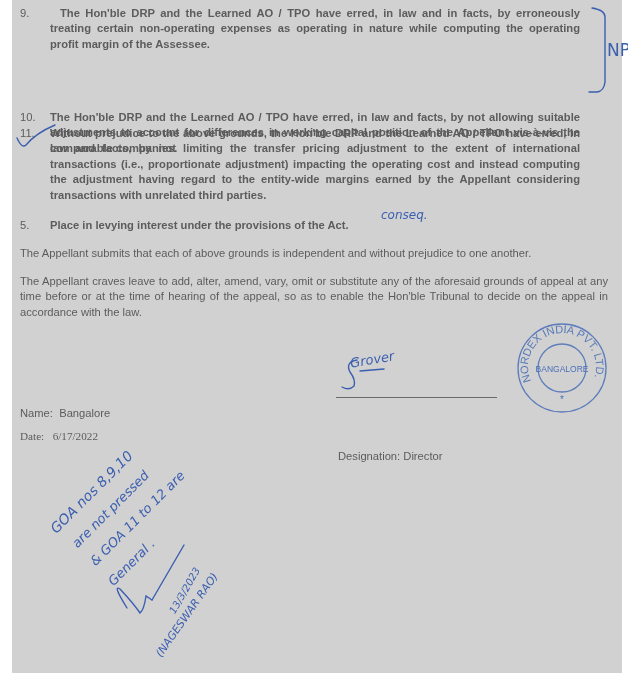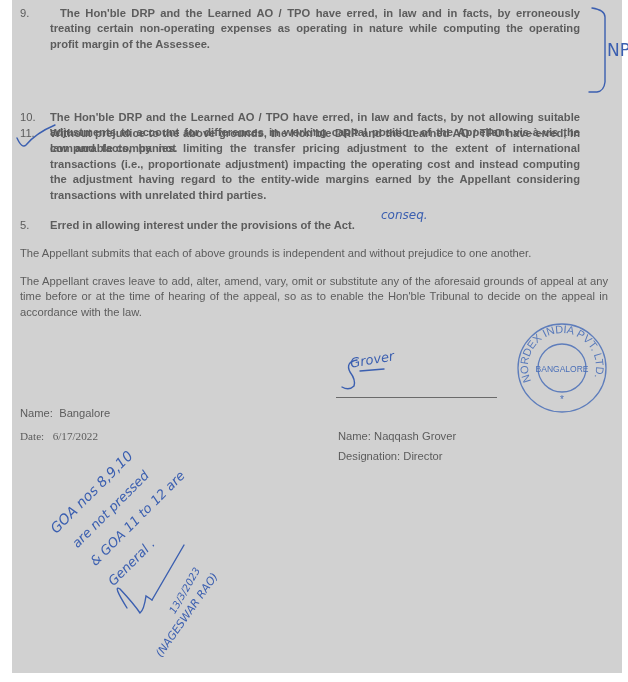--- a/index.html
+++ b/index.html
@@ -36,37 +36,36 @@
     <div class="body">The Hon'ble DRP and the Learned AO / TPO have erred, in law and facts, by not allowing suitable adjustments to account for differences in working capital position of the Appellant vis-à-vis the comparable companies.</div>
   </div>
 
   <div class="item txt" style="top:126px;height:80px;">
     <span class="num">11.</span>
     <div class="body">Without prejudice to the above grounds, the Hon'ble DRP and the Learned AO / TPO have erred, in law and facts, by not limiting the transfer pricing adjustment to the extent of international transactions (i.e., proportionate adjustment) impacting the operating cost and instead computing the adjustment having regard to the entity-wide margins earned by the Appellant considering transactions with unrelated third parties.</div>
   </div>
 
   <div class="item txt" style="top:218px;height:16px;">
     <span class="num">5.</span>
-    <div class="body" style="text-align:left;">Erred in allowing interest under the provisions of the Act.</div>
+    <div class="body" style="text-align:left;">Place in levying interest under the provisions of the Act.</div>
   </div>
 
   <div class="para txt" style="top:274px;">The Appellant craves leave to add, alter, amend, vary, omit or substitute any of the aforesaid grounds of appeal at any time before or at the time of hearing of the appeal, so as to enable the Hon'ble Tribunal to decide on the appeal in accordance with the law.</div>
   <div class="para txt" style="top:246px;">The Appellant submits that each of above grounds is independent and without prejudice to one another.</div>
 
   <div class="line-kv txt" style="left:8px;top:406px;">
     <span>Name:</span>&nbsp;
     <span>Bangalore</span>
   </div>
   <div class="line-kv txt" style="left:8px;top:429px;font-family:Liberation Serif, serif;">
     <span>Date:</span>&nbsp;&nbsp;
     <span>6/17/2022</span>
   </div>
 
   <div class="sig-line"></div>
-  <div class="line-kv txt" style="left:326px;top:429px;">Name: Naqqash Grover</div>
   <div class="line-kv txt" style="left:326px;top:449px;">Designation: Director</div>
 
   <svg class="ann" width="610" height="673">
     <defs>
       <path id="stampArc" d="M 520 383 A 34 34 0 1 1 580 383"></path>
     </defs>
     <g fill="none" stroke="#4a6fb8" stroke-width="1.3" opacity="0.85">
       <circle cx="550" cy="368" r="44"></circle>
       <circle cx="550" cy="368" r="24"></circle>
     </g>

